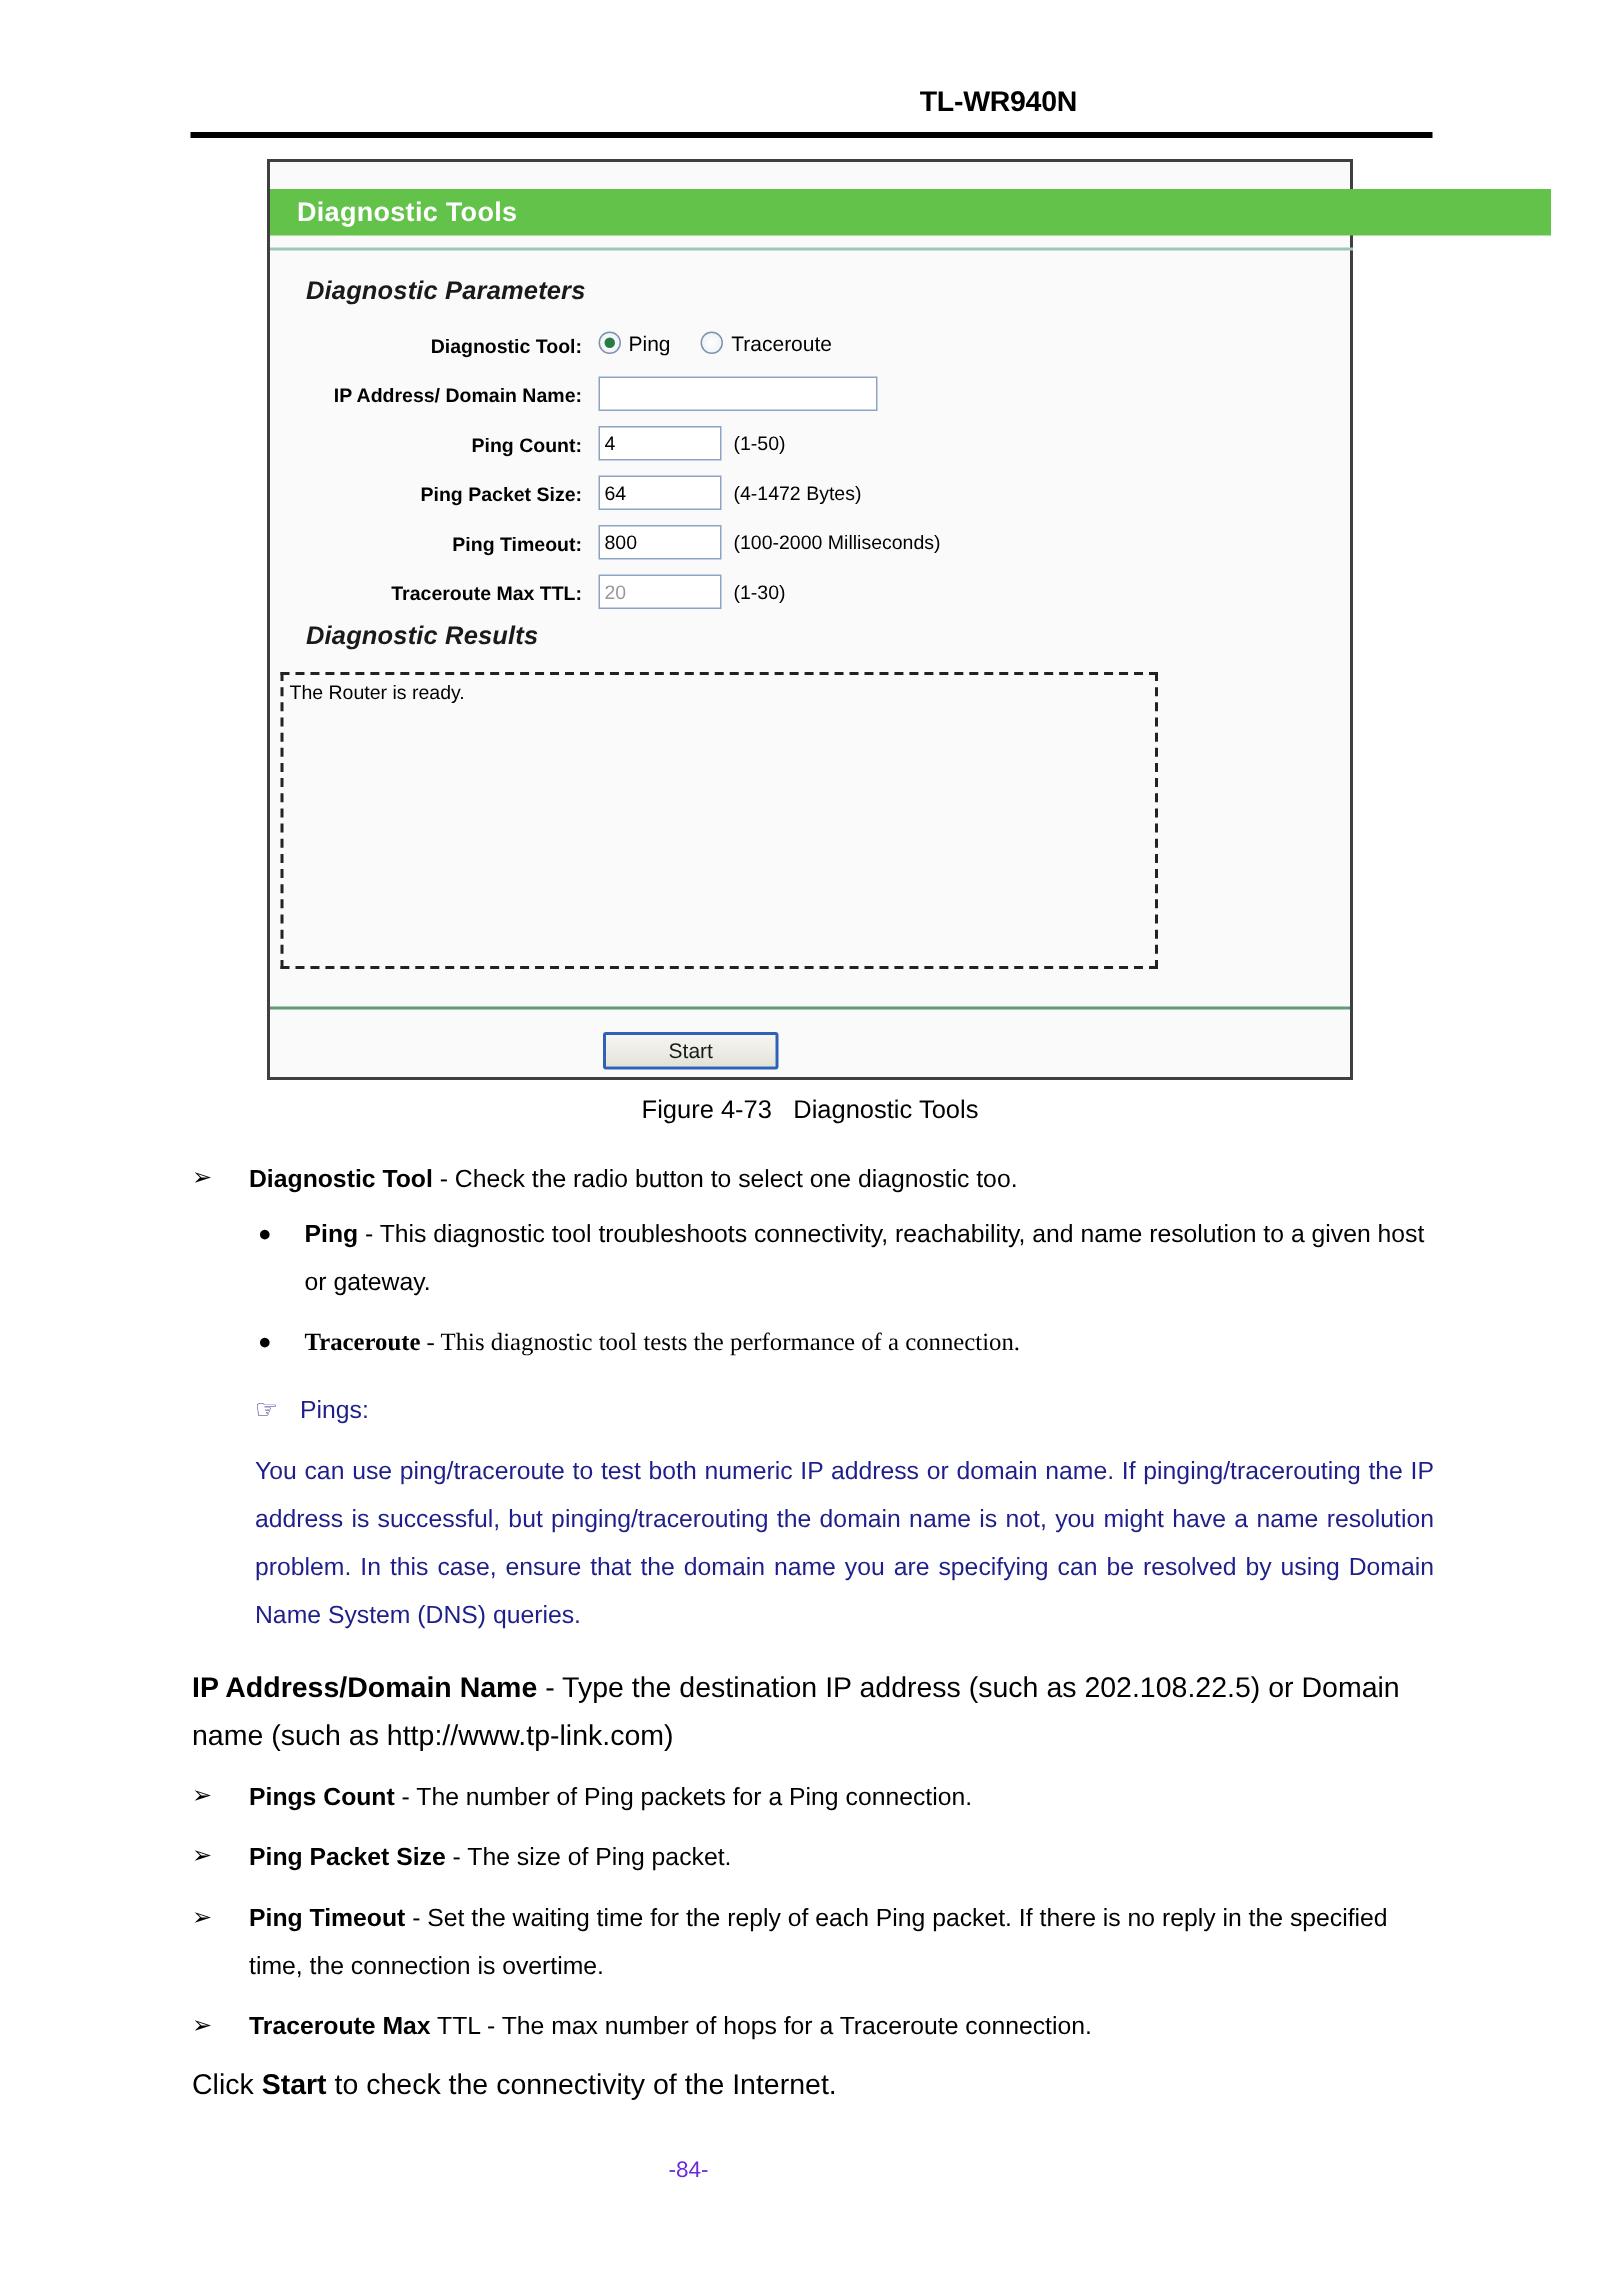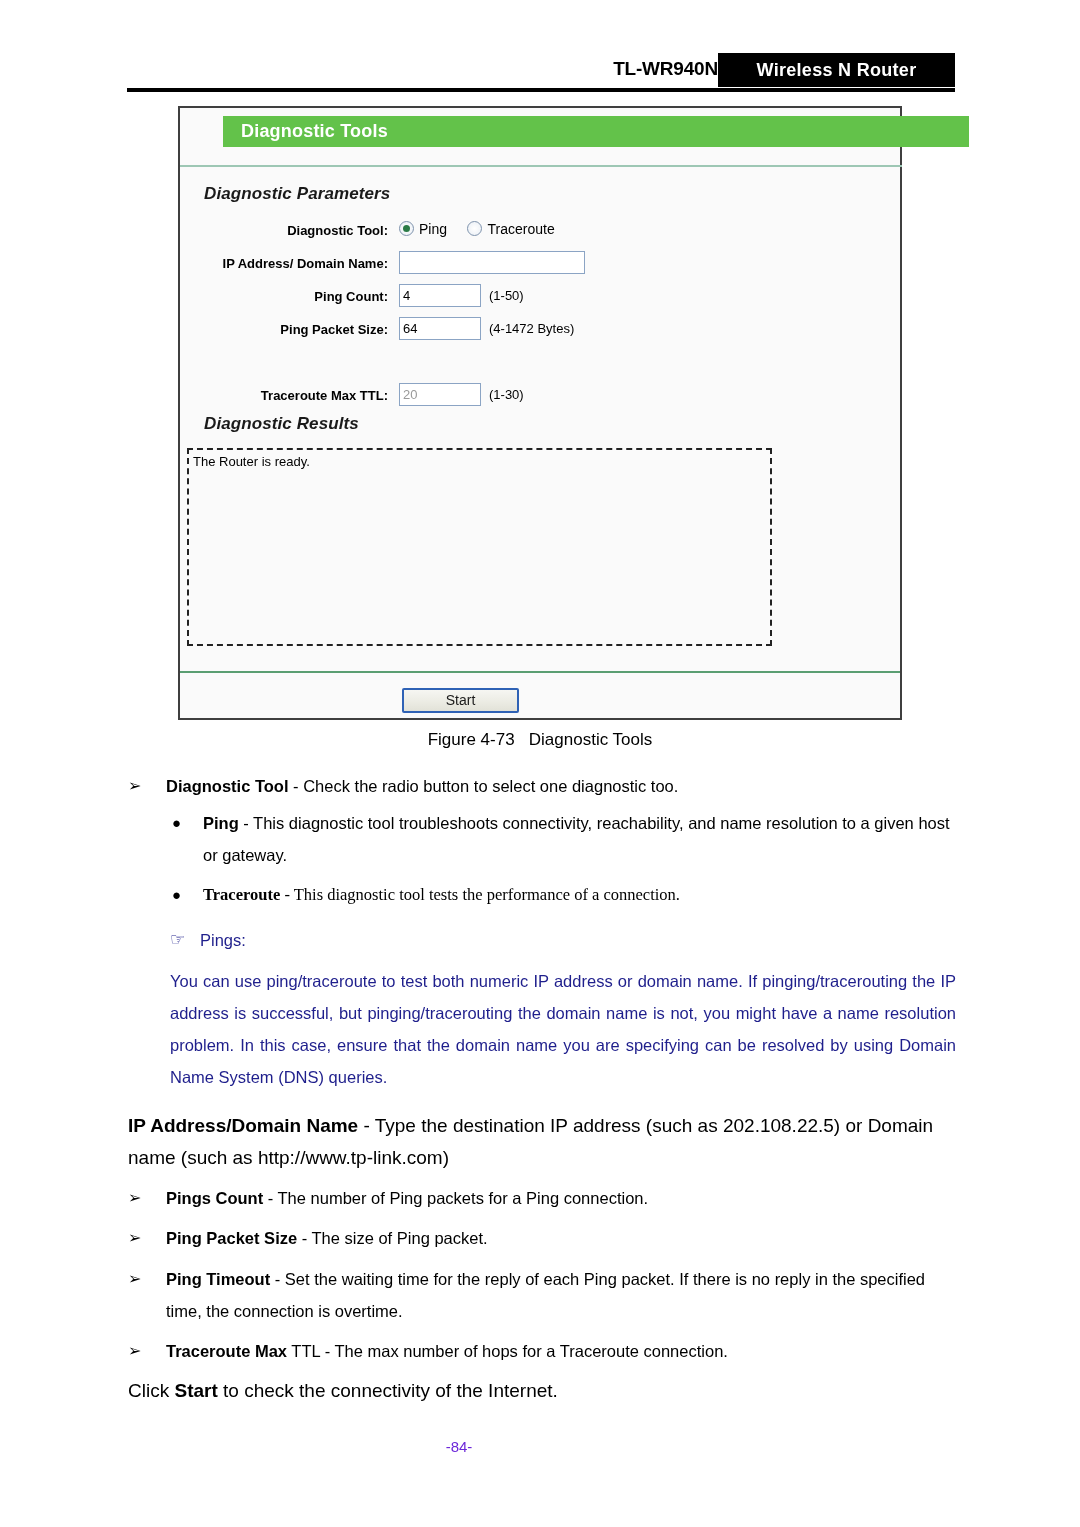--- a/index.html
+++ b/index.html
@@ -68,25 +68,24 @@
     left: 178px;
     top: 106px;
     width: 724px;
     height: 614px;
     background: #fafafa;
     border: 2px solid #3f3f3f;
     box-sizing: border-box;
   }
   .panel-titlebar {
     position: absolute;
-    left: 0; top: 8px;
-    width: 746px;
+    left: 0; top: 18px;
+    width: 854px;
     height: 31px;
     background: #63c24a;
-    margin-left: 43px;
   }
   .panel-title {
     position: absolute;
     left: 18px;
     top: 0;
     line-height: 31px;
     color: #ffffff;
     font-size: 18px;
     font-weight: bold;
     letter-spacing: 0.2px;
@@ -336,23 +335,20 @@
     text-align: center;
     font-size: 15px;
     color: #6d28d9;
   }
 </style>
 </head>
 <body>
 
 <div class="doc-header">
   <div class="hdr-model">TL-WR940N</div>
-  <div class="hdr-banner">
-    <div class="hdr-banner-text">Wireless N Router</div>
-  </div>
   <div class="hdr-rule"></div>
 </div>
 
 <div class="ui-panel">
 
   <div class="panel-titlebar">
     <div class="panel-title">Diagnostic Tools</div>
   </div>
   <div class="panel-sep"></div>
 
@@ -384,20 +380,26 @@
     </div>
   </div>
 
   <div class="form-row" style="top:209px;">
     <div class="row-label">Ping Packet Size:</div>
     <div class="row-field">
       <input class="txt-input narrow" type="text" value="64" style=""><span class="hint">(4-1472 Bytes)</span>
     </div>
   </div>
 
+  <div class="form-row" style="top:242px;">
+    <div class="row-label">Ping Timeout:</div>
+    <div class="row-field">
+      <input class="txt-input narrow" type="text" value="800" style=""><span class="hint">(100-2000 Milliseconds)</span>
+    </div>
+  </div>
 
   <div class="form-row" style="top:275px;">
     <div class="row-label">Traceroute Max TTL:</div>
     <div class="row-field">
       <input class="txt-input narrow disabled" type="text" value="20" style=""><span class="hint">(1-30)</span>
     </div>
   </div>
 
   <div class="section-head sh-results">Diagnostic Results</div>
 

